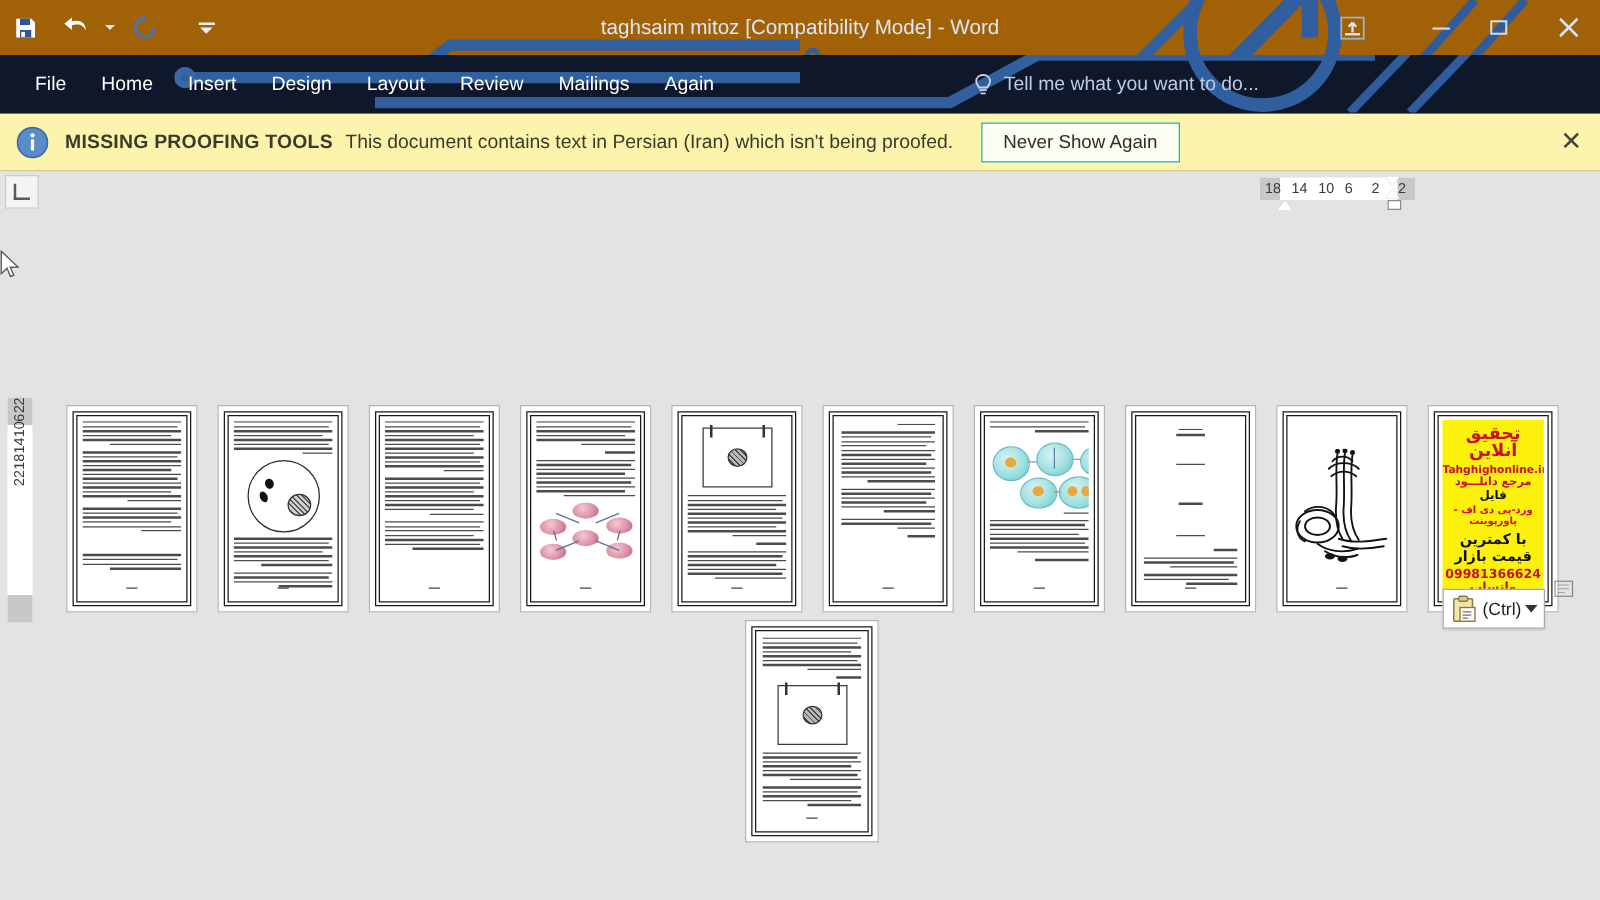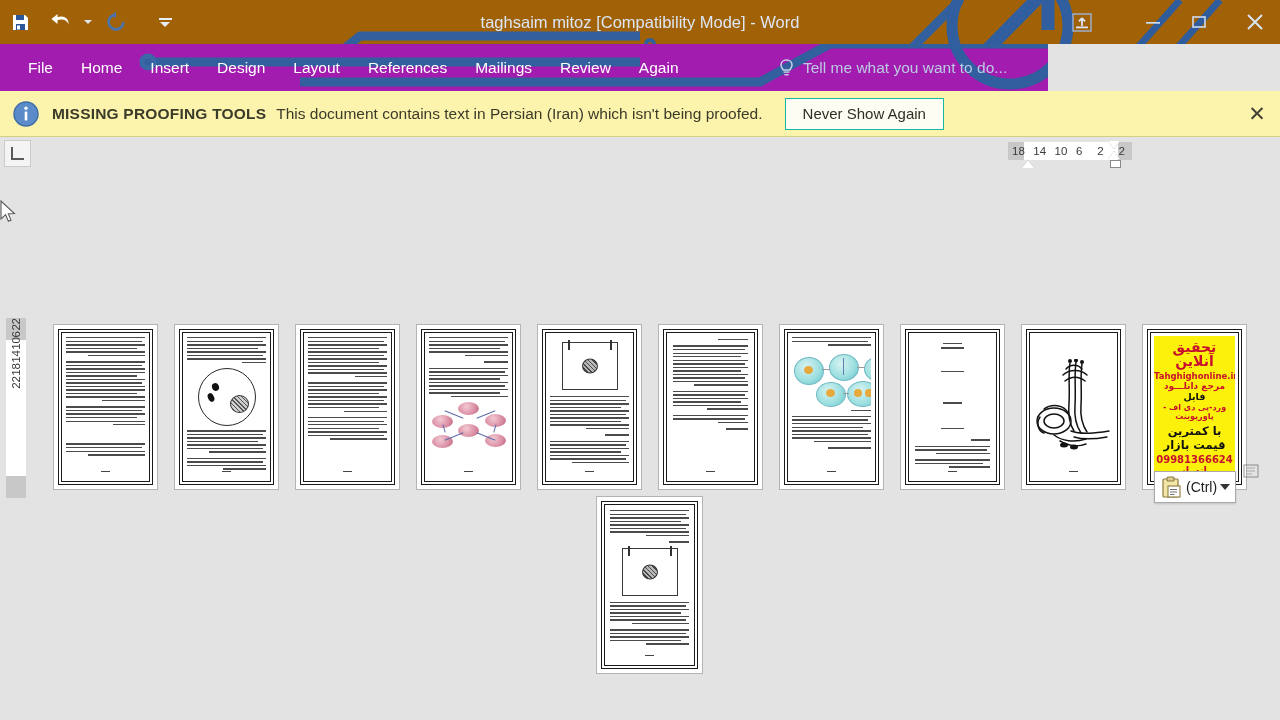--- a/index.html
+++ b/index.html
@@ -109,23 +109,23 @@
     cursor: pointer;
   }
   .wc.ribopt { width: 52px; margin-right: 22px; }
   .wc.close { width: 50px; margin-left: 8px; }
   .wc svg { display: block; }
 
   
   .ribbon {
     position: absolute;
     top: 44px; left: 0;
-    width: 1048px;
+    width: 1280px;
     height: 47px;
-    background: #a21caf;
+    background: #0f172a;
     overflow: hidden;
   }
   .rb-bgart {
     position: absolute;
     top: -44px; left: 0;
     width: 1280px; height: 90px;
     pointer-events: none;
   }
   .tabs {
     position: absolute;
@@ -685,23 +685,22 @@
       <circle cx="1010" cy="26" r="58" fill="none" stroke="#305e9e" stroke-width="11"></circle>
       <circle cx="148" cy="62" r="6" fill="none" stroke="#3a68a7" stroke-width="5"></circle>
     </svg>
 
     <div class="tabs">
       <div class="tab">File</div>
       <div class="tab">Home</div>
       <div class="tab">Insert</div>
       <div class="tab">Design</div>
       <div class="tab">Layout</div>
-      <div class="tab">References</div>
+      <div class="tab">Review</div>
       <div class="tab">Mailings</div>
-      <div class="tab">Review</div>
       <div class="tab">Again</div>
     </div>
 
     <div class="tellme">
       <svg class="bulb" width="17" height="20" viewBox="0 0 17 20">
         <path d="M8.5 2 C5 2 3 4.3 3 7 c0 2.2 1.5 3.4 2.2 5 h6.6 C12.5 10.4 14 9.2 14 7 c0-2.7-2-5-5.5-5 Z" fill="none" stroke="#c5d3e9" stroke-width="1.5"></path>
         <rect x="5.6" y="13.4" width="5.8" height="1.4" fill="#c5d3e9"></rect>
         <rect x="6.4" y="16" width="4.2" height="1.4" fill="#c5d3e9"></rect>
       </svg>
       <span class="tmtext">Tell me what you want to do...</span>

